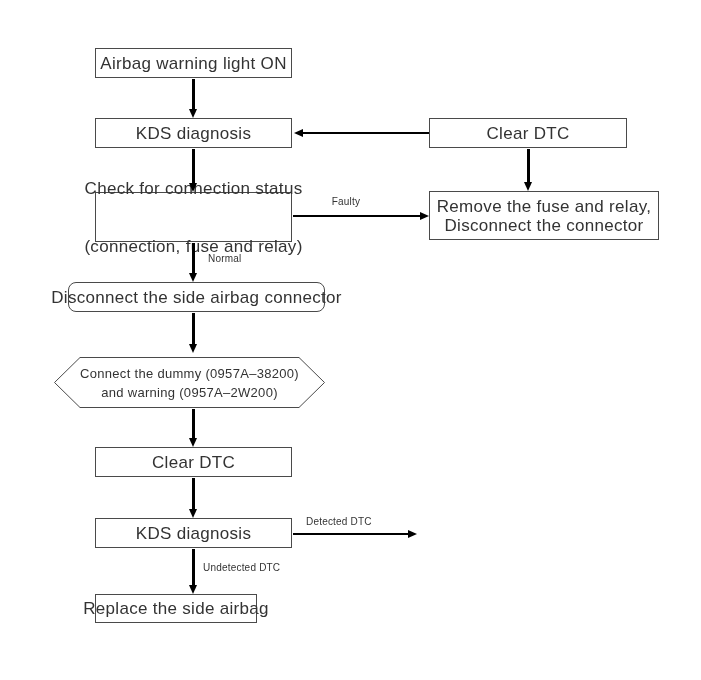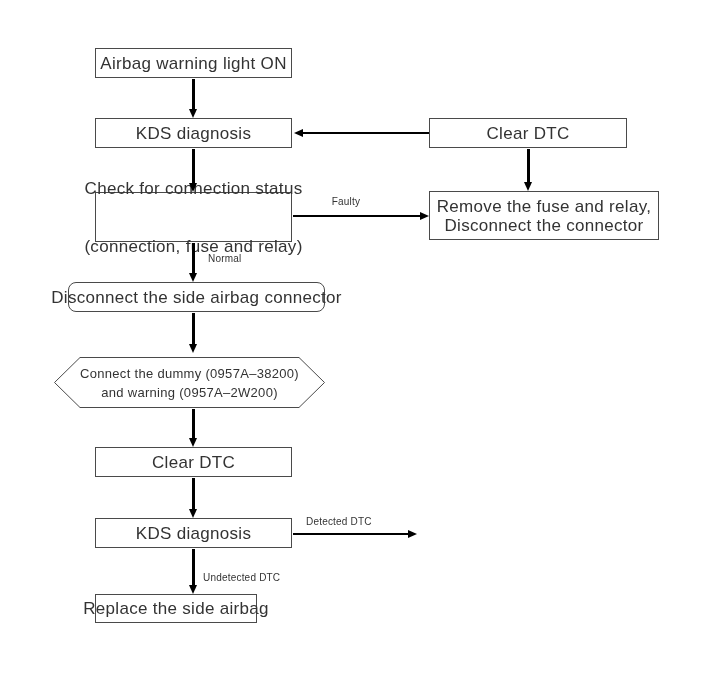--- a/index.html
+++ b/index.html
@@ -183,15 +183,15 @@
 
   <div class="vline" style="left:192px; top:478px; height:31px;"></div>
   <div class="head-down" style="left:189px; top:509px;"></div>
 
   <div class="hline" style="left:293px; top:533px; width:115px;"></div>
   <div class="head-right" style="left:408px; top:530px;"></div>
   <div class="edge-label" style="left:306px; top:516px;">Detected DTC</div>
 
   <div class="vline" style="left:192px; top:549px; height:36px;"></div>
   <div class="head-down" style="left:189px; top:585px;"></div>
-  <div class="edge-label" style="left:203px; top:562px;margin-top:10px;">Undetected DTC</div>
+  <div class="edge-label" style="left:203px; top:562px;">Undetected DTC</div>
 
 </div>
 
 </body></html>

